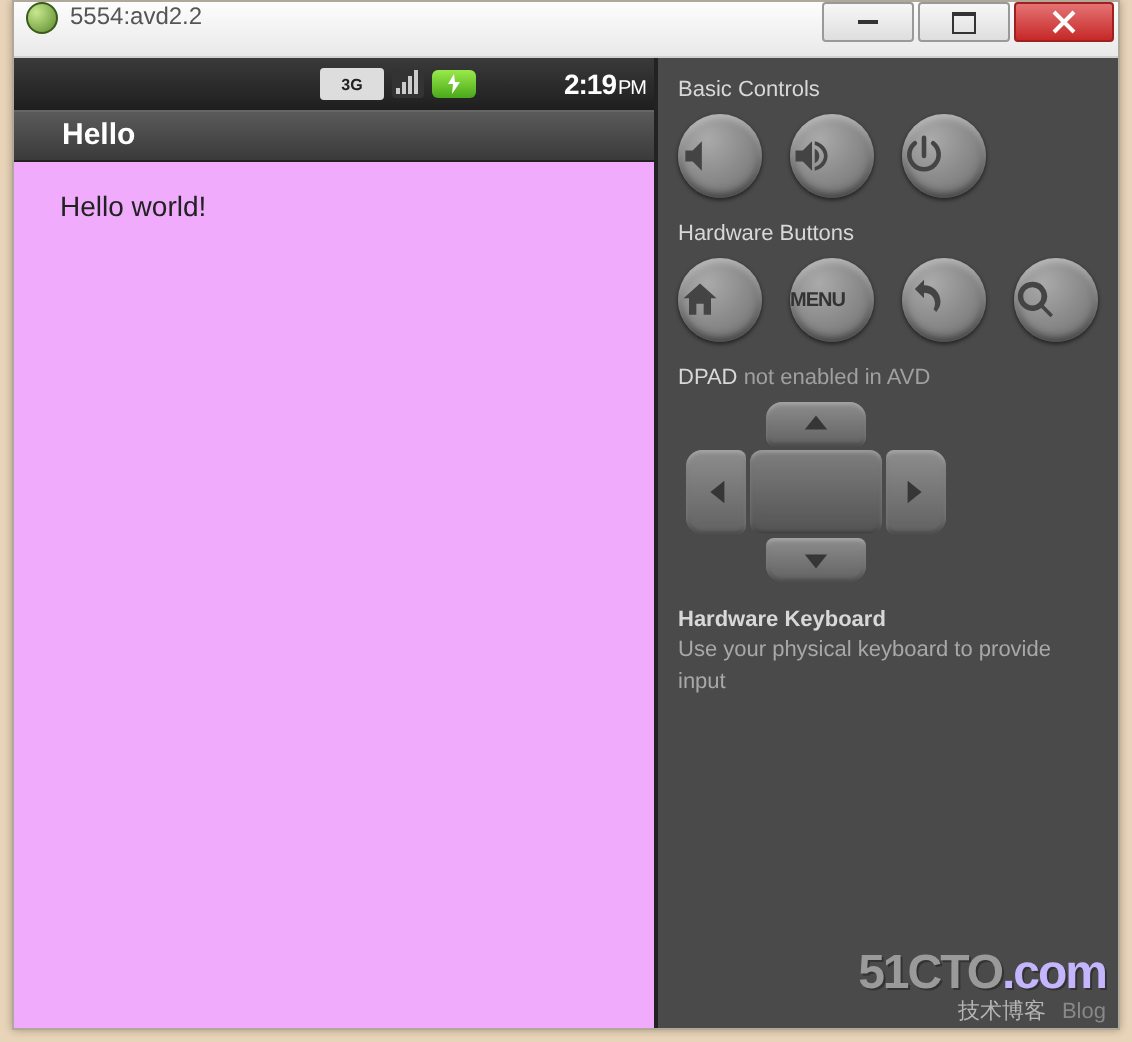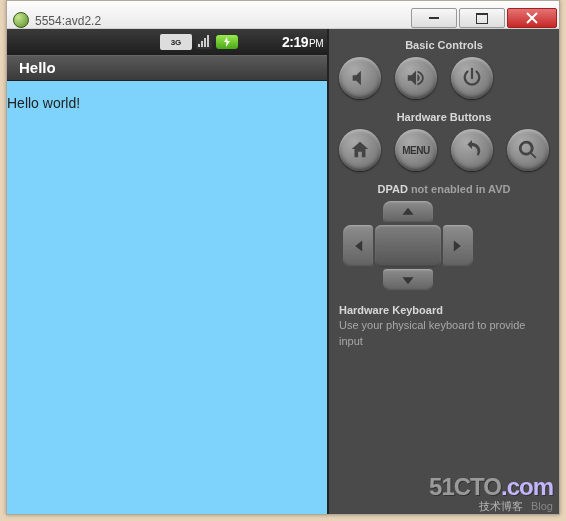--- a/index.html
+++ b/index.html
@@ -1,20 +1,20 @@
 <!DOCTYPE html>
 <html><head>
 <meta charset="utf-8">
 <style>
   * { box-sizing: border-box; margin: 0; padding: 0; font-family: Tahoma, Arial, sans-serif; }
   body { background: #e8d4b8; width: 566px; height: 521px; overflow: hidden; }
 
   .window { position: absolute; left: 6px; top: 0; width: 554px; height: 515px; background: #fff; border: 1px solid #b0a898; box-shadow: 0 0 4px rgba(0,0,0,0.3); }
 
-  .titlebar { height: 28px; background: linear-gradient(#fdfdfd,#e9e9e9); border-bottom: 1px solid #d0d0d0; display: flex; align-items: flex-end; padding: 0 2px 0 6px; }
+  .titlebar { height: 28px; background: linear-gradient(#fdfdfd,#e9e9e9); border-bottom: 1px solid #d0d0d0; display: flex; align-items: flex-start; padding: 0 2px 0 6px; }
   .titlebar .icon { width: 16px; height: 16px; border-radius: 50%; background: radial-gradient(circle at 30% 30%, #c8e890, #5a8a2a); border: 1px solid #3a5a1a; margin-right: 6px; }
   .titlebar .title { font-size: 12px; color: #555; flex: 1; }
   .winbtns { display: flex; gap: 0; }
   .winbtn { width: 46px; height: 20px; border: 1px solid #999; border-radius: 2px; display: flex; align-items: center; justify-content: center; font-size: 12px; background: linear-gradient(#f7f7f7,#dedede); margin-left: 2px; }
   .winbtn.min::after { content:''; width:10px; height:2px; background:#333; }
   .winbtn.max { position:relative; }
   .winbtn.max::after { content:''; width:10px; height:8px; border:1px solid #333; border-top:2px solid #333; }
   .winbtn.close { background: linear-gradient(#e57373,#c62828); border-color:#a02020; color:#fff; width: 50px; }
   .winbtn.close svg { width:12px; height:12px; }
 
@@ -28,29 +28,29 @@
   .s3g { width: 32px; height: 16px; background: #ddd; border-radius: 2px; position:relative; display:flex; align-items:center; justify-content:center; font-size:8px; font-weight:bold; color:#222; }
   .s3g::after { content:''; position:absolute; right:-2px; top:-1px; width:0; height:0; border-left:4px solid #ddd; border-top:4px solid transparent; border-bottom:4px solid transparent; opacity:0; }
   .sbars { width: 16px; height:14px; display:flex; align-items:flex-end; gap:1px; background:#333; padding:2px; border-radius:2px; }
   .sbars span { background:#ccc; width:2px; }
   .sbars span:nth-child(1){height:3px;} .sbars span:nth-child(2){height:6px;} .sbars span:nth-child(3){height:9px;} .sbars span:nth-child(4){height:12px;}
   .sbatt { width:22px; height:14px; border-radius:3px; background:linear-gradient(#9aea4a,#4aa81a); position:relative; display:flex; align-items:center; justify-content:center; }
   .sbatt svg { width:10px; height:10px; }
   .stime { color:#fff; font-size:14px; font-weight:bold; letter-spacing: -0.5px; margin-left: 40px; }
   .stime .ampm { font-size:10px; font-weight:normal; margin-left:1px; }
 
-  .appheader { height: 26px; background: linear-gradient(#5a5a5a,#3a3a3a); color:#fff; font-size:15px; font-weight:bold; padding: 3px 12px; border-top:1px solid #666; border-bottom:1px solid #222; }
-  .appbody { flex:1; background:#7dd3fc; padding: 14px 0; font-size:14px; color:#222; }
+  .appheader { height: 26px; background: linear-gradient(#5a5a5a,#3a3a3a); color:#fff; font-size:15px; font-weight:bold; padding: 3px 24px; border-top:1px solid #666; border-bottom:1px solid #222; }
+  .appbody { flex:1; background:#f0abfc; padding: 14px 23px; font-size:14px; color:#222; }
 
   
   .panel { flex:1; background:#4a4a4a; padding: 8px 10px; color:#ccc; position:relative; }
-  .panel h4 { font-size:11px; font-weight:bold; color:#d8d8d8; margin: 2px 0 6px; text-align: center; }
+  .panel h4 { font-size:11px; font-weight:normal; color:#d8d8d8; margin: 2px 0 6px; }
   .panel .sub { font-size:11px; color:#a0a0a0; }
   .brow { display:flex; gap:14px; margin-bottom: 12px; }
-  .rbtn { width:42px; height:42px; border-radius:50%; background: radial-gradient(circle at 35% 30%, #aaa, #6a6a6a); box-shadow: inset 0 2px 3px rgba(255,255,255,0.4), inset 0 -2px 4px rgba(0,0,0,0.5), 0 1px 2px rgba(0,0,0,0.6); display:flex; align-items:center; justify-content:center; cursor:pointer; }
+  .rbtn { width:42px; height:42px; border-radius:50%; background: radial-gradient(circle at 35% 30%, #aaa, #6a6a6a); box-shadow: inset 0 2px 3px rgba(255,255,255,0.4), inset 0 -2px 4px rgba(0,0,0,0.5), 0 1px 2px rgba(0,0,0,0.6); display:flex; align-items:center; justify-content:flex-start; cursor:pointer; }
   .rbtn svg { width:22px; height:22px; fill:#444; }
   .rbtn .mlabel { font-size:10px; font-weight:bold; color:#333; letter-spacing:-0.5px; }
 
   .dpad-wrap { margin-top:6px; }
   .dpad { position:relative; width:130px; height:90px; margin: 6px 0 12px 4px; opacity:0.85; }
   .dkey { position:absolute; background: linear-gradient(#999,#666); border-radius:6px; box-shadow: inset 0 1px 2px rgba(255,255,255,0.4), inset 0 -1px 2px rgba(0,0,0,0.4); display:flex; align-items:center; justify-content:center; }
   .dkey svg { fill:#333; width:14px; height:14px; }
   .dkey.up { left:40px; top:0; width:50px; height:22px; border-radius:8px 8px 4px 4px; }
   .dkey.down { left:40px; bottom:0; width:50px; height:22px; border-radius:4px 4px 8px 8px; }
   .dkey.left { left:0; top:24px; width:30px; height:42px; border-radius:8px 4px 4px 8px; }

